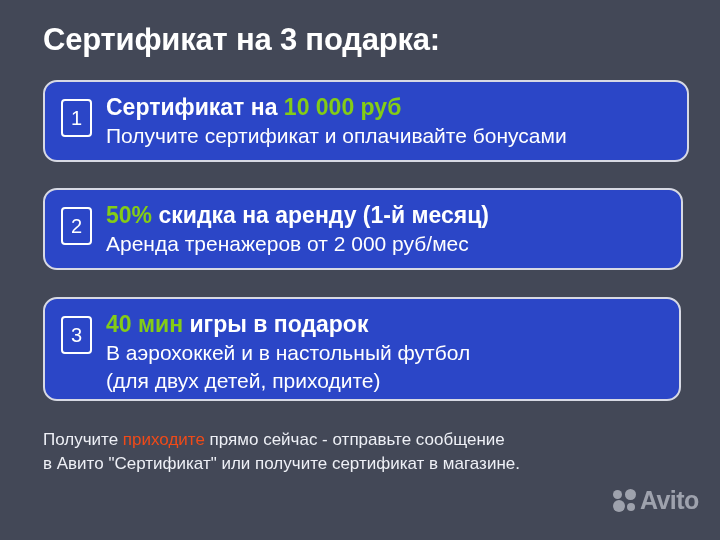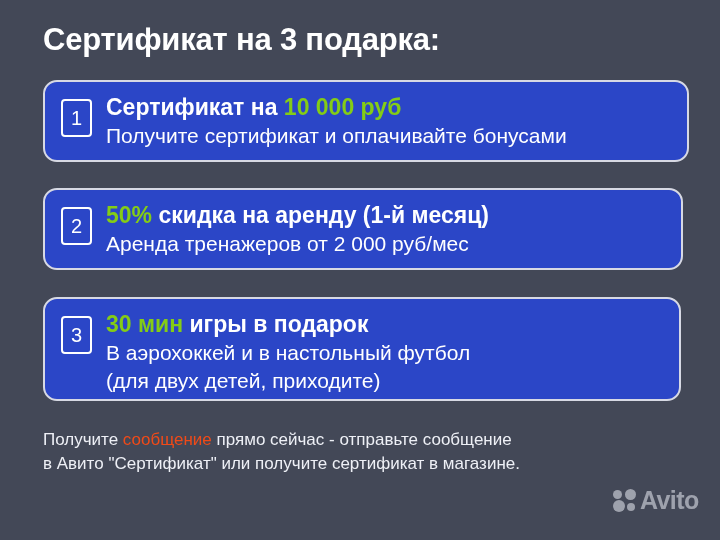--- a/index.html
+++ b/index.html
@@ -154,28 +154,28 @@
     <div class="num-box">2</div>
     <div class="card-text">
       <div class="card-head"><span></span><span class="hl">50%</span><span> скидка на аренду (1-й месяц)</span></div>
       <div class="card-sub">Аренда тренажеров от 2 000 руб/мес</div>
     </div>
   </div>
 
   <div class="card card-3">
     <div class="num-box">3</div>
     <div class="card-text">
-      <div class="card-head"><span></span><span class="hl">30 мин</span><span> игры в подарок</span></div>
+      <div class="card-head"><span></span><span class="hl">40 мин</span><span> игры в подарок</span></div>
       <div class="card-sub">В аэрохоккей и в настольный футбол</div>
       <div class="card-sub">(для двух детей, приходите)</div>
     </div>
   </div>
 
   <div class="footer-copy">
-    <span>Получите </span><span class="hl">сообщение</span><span> прямо сейчас - отправьте сообщение</span><br><span>в Авито "Сертификат" или получите сертификат в магазине.</span>
+    <span>Получите </span><span class="hl">приходите</span><span> прямо сейчас - отправьте сообщение</span><br><span>в Авито "Сертификат" или получите сертификат в магазине.</span>
   </div>
 
   <div class="avito-logo">
     <span class="avito-dots">
       <i class="d1"></i>
         <i class="d2"></i>
         <i class="d3"></i>
         <i class="d4"></i>
     </span>
     <span class="avito-word">Avito</span>

